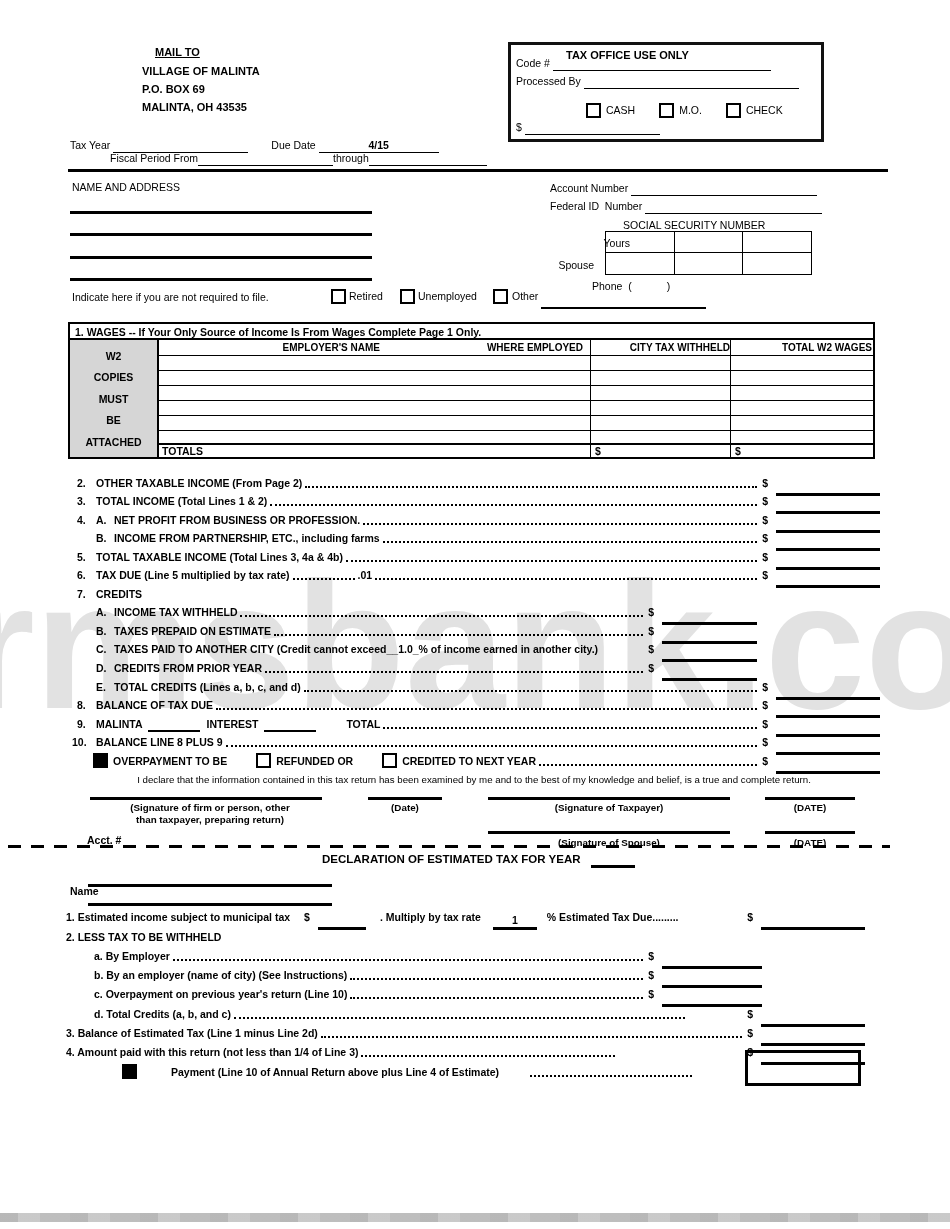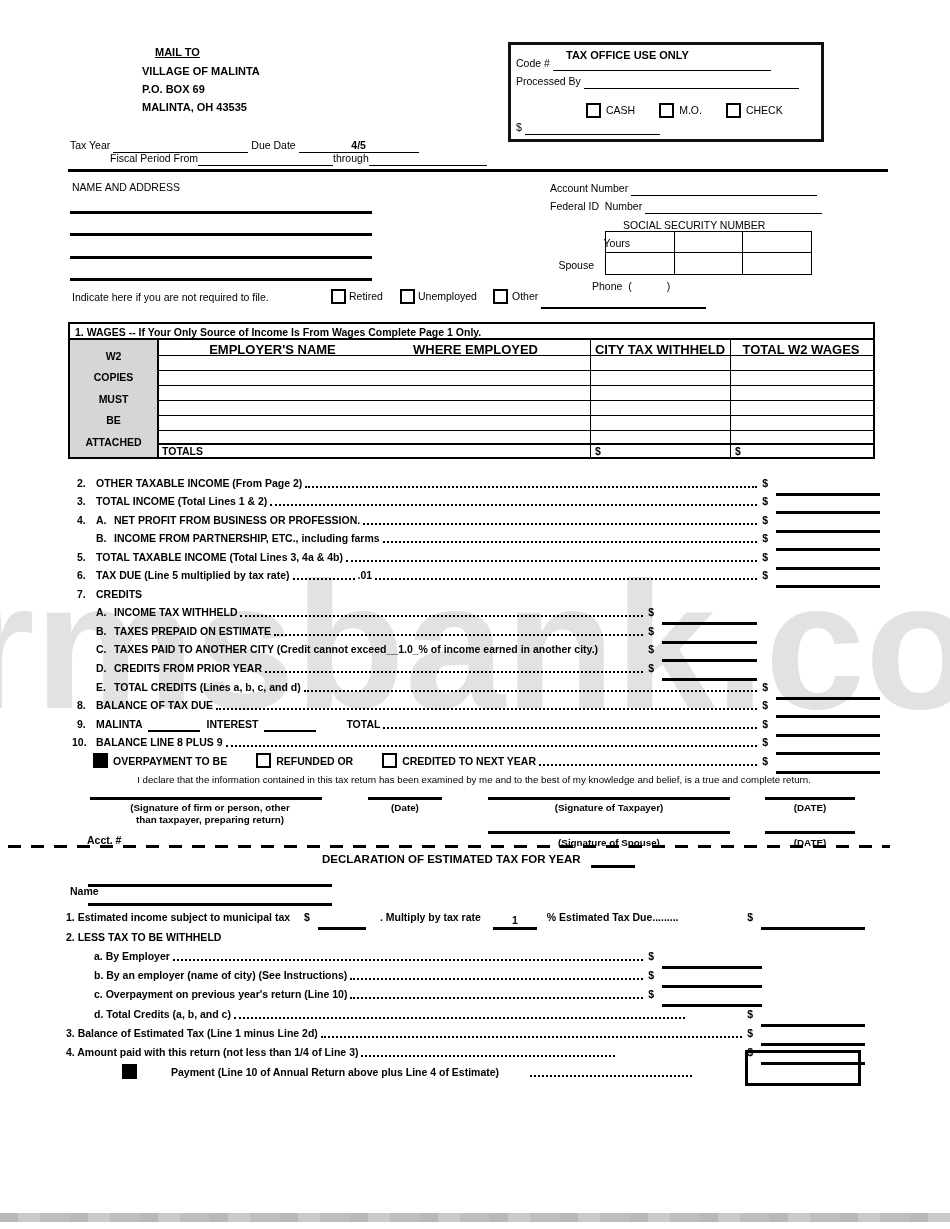--- a/index.html
+++ b/index.html
@@ -21,21 +21,21 @@
   #officebox{left:508px;top:42px;width:310px;height:94px;border:3px solid #111;}
   
   #wtab{left:68px;top:322px;width:807px;height:137px;border:2.5px solid #000;box-sizing:border-box;}
   #wtab .tl{position:absolute;left:0;top:0;right:0;height:16px;border-bottom:2px solid #000;
             font-weight:bold;font-size:10.5px;padding:2px 0 0 5px;box-sizing:border-box;}
   #wtab .side{position:absolute;left:0;top:16px;bottom:0;width:87px;background:#d6d6d6;
               border-right:2px solid #000;display:flex;flex-direction:column;justify-content:space-evenly;
               align-items:center;font-weight:bold;font-size:10.5px;}
   #wtab .vline{position:absolute;top:16px;bottom:0;width:0;border-left:1.5px solid #000;}
   #wtab .hline{position:absolute;left:89px;right:0;height:0;border-top:1.5px solid #000;}
-  #wtab .hdr{position:absolute;top:18px;font-size:13px;font-weight:bold;text-align:center;}
+  #wtab .hdr{position:absolute;top:18px;font-size:10px;font-weight:bold;text-align:right;}
   #wtab .cell{position:absolute;font-size:10.5px;font-weight:bold;}
   
   .lines{position:absolute;left:68px;top:471px;width:812px;}
   .ln{display:flex;align-items:flex-end;height:18.55px;font-size:10.5px;font-weight:bold;line-height:13px;}
   .ln .num{flex:none;width:19px;margin-left:9px;}
   .ln .let{flex:none;width:18px;}
   .ld{flex:1;min-width:8px;border-bottom:2px dotted #000;margin:0 3px 2px 3px;}
   .ldf{flex:none;border-bottom:2px dotted #000;margin:0 3px 2px 3px;}
   .gap{flex:1;min-width:4px;}
   .dol{flex:none;margin:0 2px;}
@@ -90,22 +90,22 @@
       </div>
       <div class="prow fs105" style="left:5px;top:76px;">
         <span>$</span>
         <span class="u" style="width:135px;"></span>
       </div>
     </div>
 
     <div class="prow fs105" style="left:70px;top:139px;">
       <span>Tax Year</span>
       <span class="u" style="width:135px;"></span>
-      <span style="margin-left:0;">Due Date</span>
-      <span class="u" style="width:120px;text-align:center;height:13px;"><span class="b">4/5</span></span>
+      <span style="margin-left:20px;">Due Date</span>
+      <span class="u" style="width:120px;text-align:center;height:13px;"><span class="b">4/15</span></span>
     </div>
     <div class="prow fs105" style="left:70px;top:152px;padding-left:40px;">
       <span>Fiscal Period From</span>
       <span class="u" style="width:135px;margin:0 0 -1px 0;"></span>
       <span>through</span>
       <span class="u" style="width:118px;margin:0 0 -1px 0;"></span>
     </div>
     <div class="thick" style="left:68px;top:169px;width:820px;height:3px;"></div>
 
     <div class="abs fs105" style="left:72px;top:181px;">NAME AND ADDRESS</div>

